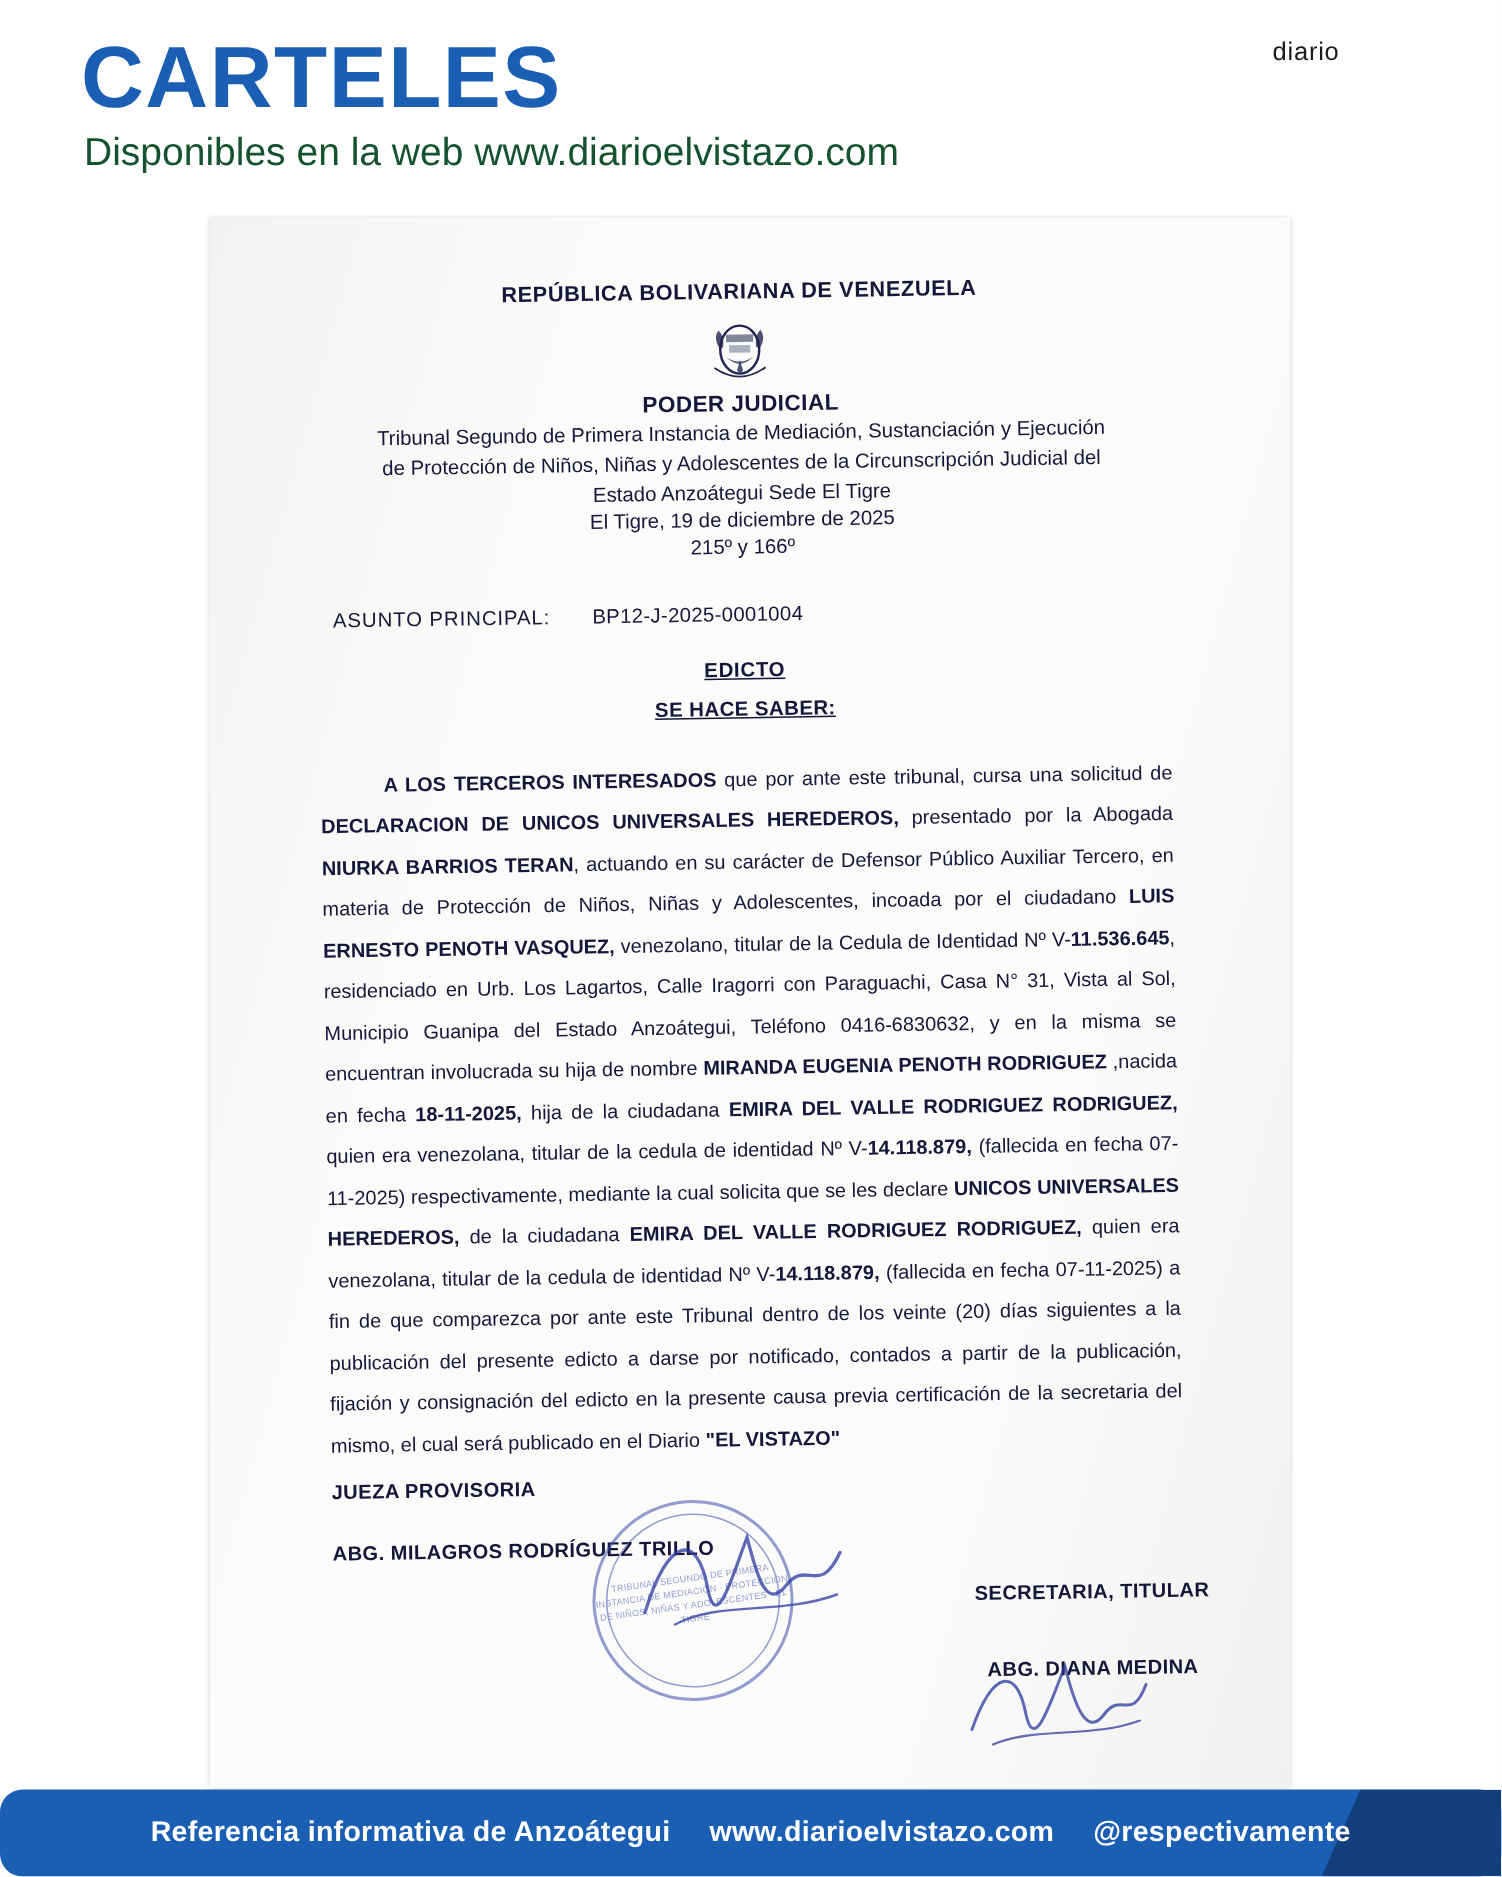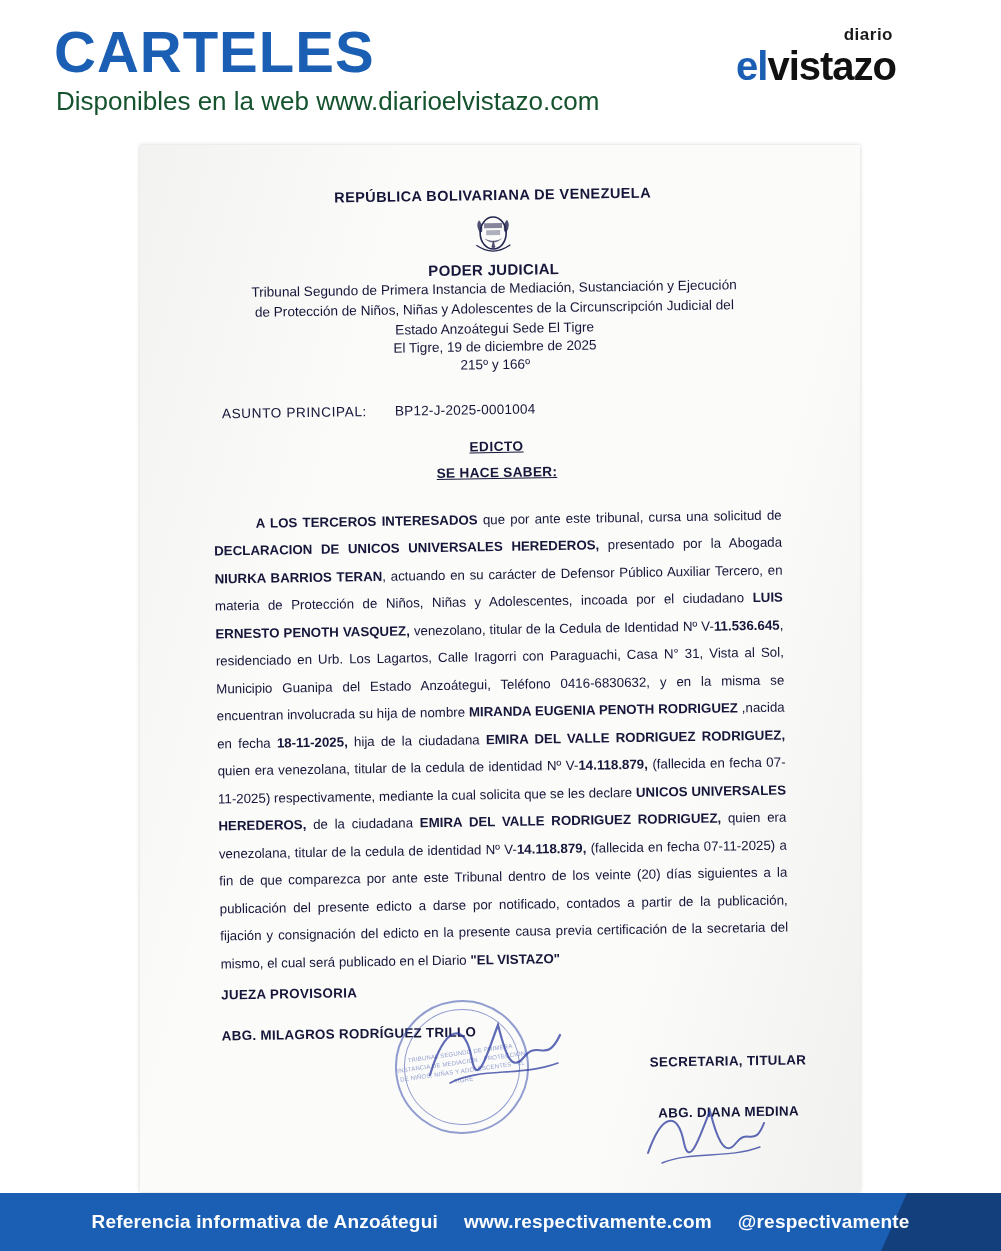--- a/index.html
+++ b/index.html
@@ -42,24 +42,24 @@
   }
   .logo-block {
     position: absolute;
     right: 48px;
     top: 26px;
     text-align: right;
   }
   .logo-diario {
     font-size: 17px;
     color: #1a1a1a;
-    font-weight: 700;
+    font-weight: 400;
     letter-spacing: 0.5px;
     line-height: 1;
-    margin-bottom: 3px;
+    margin-bottom: 19px;
     margin-right: 3px;
   }
   .logo-main {
     font-size: 40px;
     font-weight: bold;
     line-height: 1;
     letter-spacing: -1px;
   }
   .logo-main .el { color: #1b5fb4; }
   .logo-main .vistazo { color: #111111; }
@@ -224,20 +224,21 @@
 
   
   .footer {
     position: absolute;
     left: 0;
     bottom: 0;
     width: 1001px;
     height: 58px;
     background: #1b5fb4;
     color: #ffffff;
+    border-radius: 15px;
   }
   .footer-notch {
     position: absolute;
     right: 0;
     top: 0;
     width: 120px;
     height: 58px;
     background: #133f7d;
     clip-path: polygon(26px 0, 120px 0, 120px 58px, 0 58px);
   }
@@ -256,21 +257,20 @@
   .footer-inner span { white-space: nowrap; }
 </style>
 </head>
 <body>
 
 <div class="header">
   <div class="brand-title">CARTELES</div>
   <div class="brand-sub">Disponibles en la web www.diarioelvistazo.com</div>
   <div class="logo-block">
     <div class="logo-diario">diario</div>
-    <div class="logo-main"><span class="el">el</span><span class="vistazo">vistazo</span></div>
   </div>
 </div>
 
 <div class="scan">
   <div class="scan-inner">
 
     <div class="ctr doc-republic">REPÚBLICA BOLIVARIANA DE VENEZUELA</div>
 
     <div class="coat">
       <svg width="46" height="46" viewBox="0 0 46 46">
@@ -322,16 +322,16 @@
   <svg class="sig-scrawl" style="left:500px; top:950px;" width="130" height="80" viewBox="0 0 130 80">
     <path d="M8 58 C22 18, 38 16, 44 48 C50 76, 62 34, 70 16 C76 40, 84 64, 96 48 C108 32, 114 54, 124 28" fill="none" stroke="#2b3aa0" stroke-width="2" stroke-linecap="round"></path>
     <path d="M22 68 C50 56, 88 64, 120 52" fill="none" stroke="#2b3aa0" stroke-width="1.4" stroke-linecap="round"></path>
   </svg>
 </div>
 
 <div class="footer">
   <div class="footer-notch"></div>
   <div class="footer-inner">
     <span>Referencia informativa de Anzoátegui</span>
-    <span>www.respectivamente.com</span>
+    <span>www.diarioelvistazo.com</span>
     <span>@respectivamente</span>
   </div>
 </div>
 
 </body></html>

